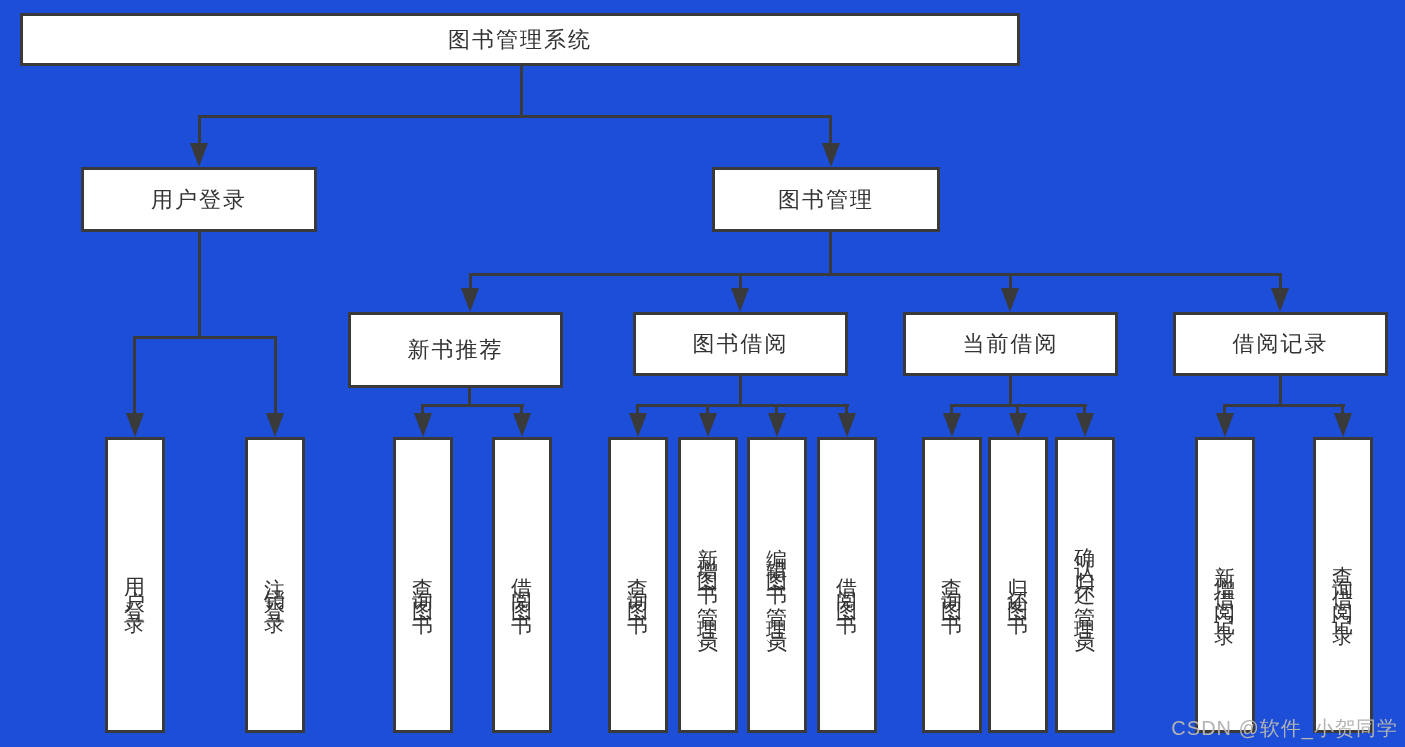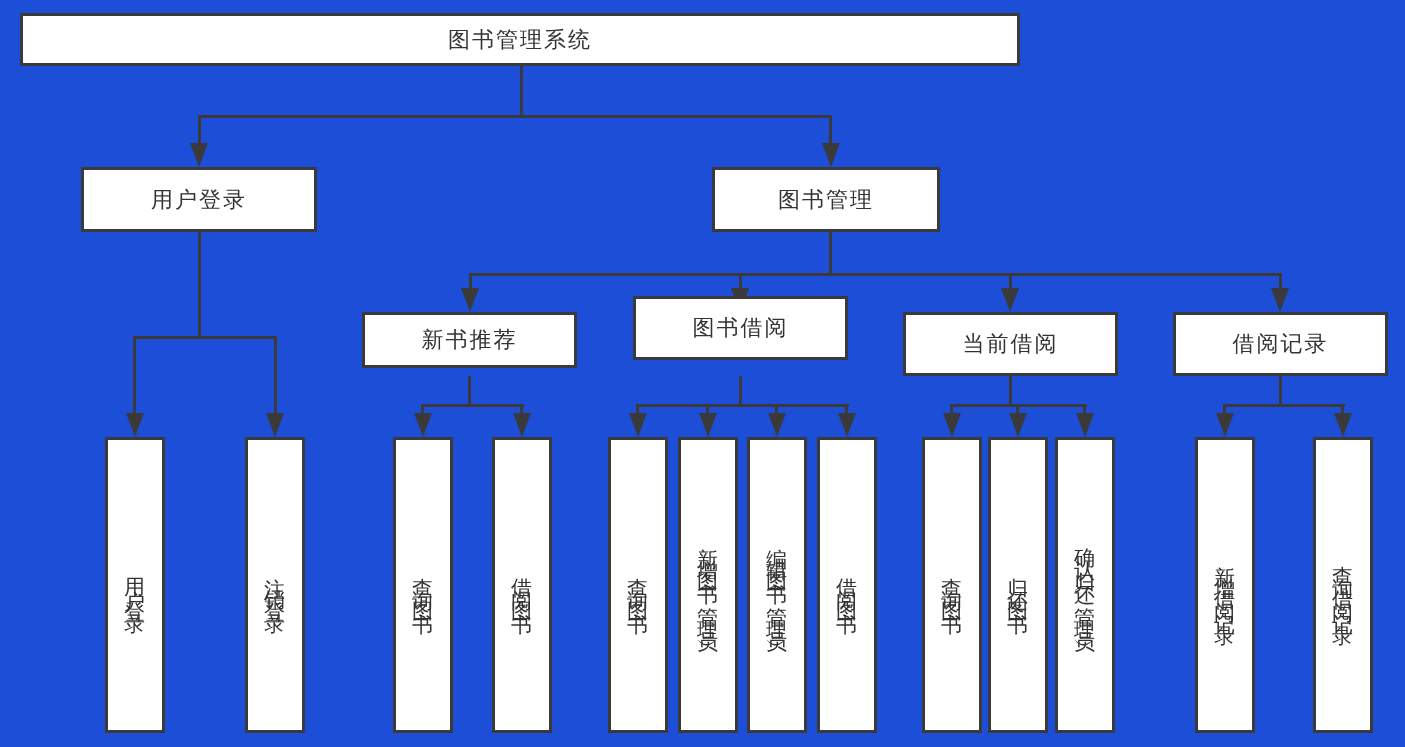--- a/index.html
+++ b/index.html
@@ -113,24 +113,24 @@
     <span>图书管理系统</span>
   </div>
 
   <div class="box" style="left:81px;top:167px;width:236px;height:65px;">
     <span>用户登录</span>
   </div>
   <div class="box" style="left:712px;top:167px;width:228px;height:65px;">
     <span>图书管理</span>
   </div>
 
-  <div class="box" style="left:362px;top:312px;width:215px;height:56px;">
+  <div class="box" style="left:348px;top:312px;width:215px;height:76px;">
     <span>新书推荐</span>
   </div>
-  <div class="box" style="left:633px;top:296px;width:215px;height:64px;">
+  <div class="box" style="left:633px;top:312px;width:215px;height:64px;">
     <span>图书借阅</span>
   </div>
   <div class="box" style="left:1173px;top:312px;width:215px;height:64px;">
     <span>借阅记录</span>
   </div>
   <div class="box" style="left:903px;top:312px;width:215px;height:64px;">
     <span>当前借阅</span>
   </div>
 
   <div class="vbox" style="left:105px;">
@@ -166,14 +166,15 @@
   <div class="vbox" style="left:1055px;">
     <span class="vtext">确认归还（管理员）</span>
   </div>
   <div class="vbox" style="left:1195px;">
     <span class="vtext">新增借阅记录</span>
   </div>
   <div class="vbox" style="left:1313px;">
     <span class="vtext">查询借阅记录</span>
   </div>
 
+  <div class="watermark">CSDN @软件_小贺同学</div>
 
 </div>
 
 </body></html>

